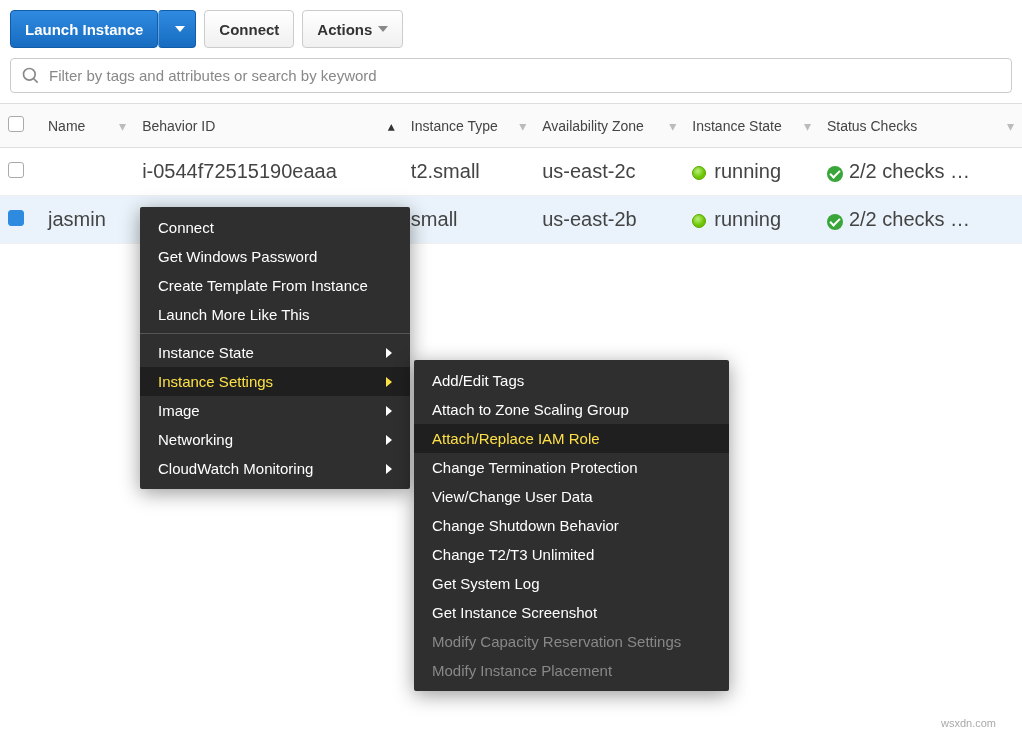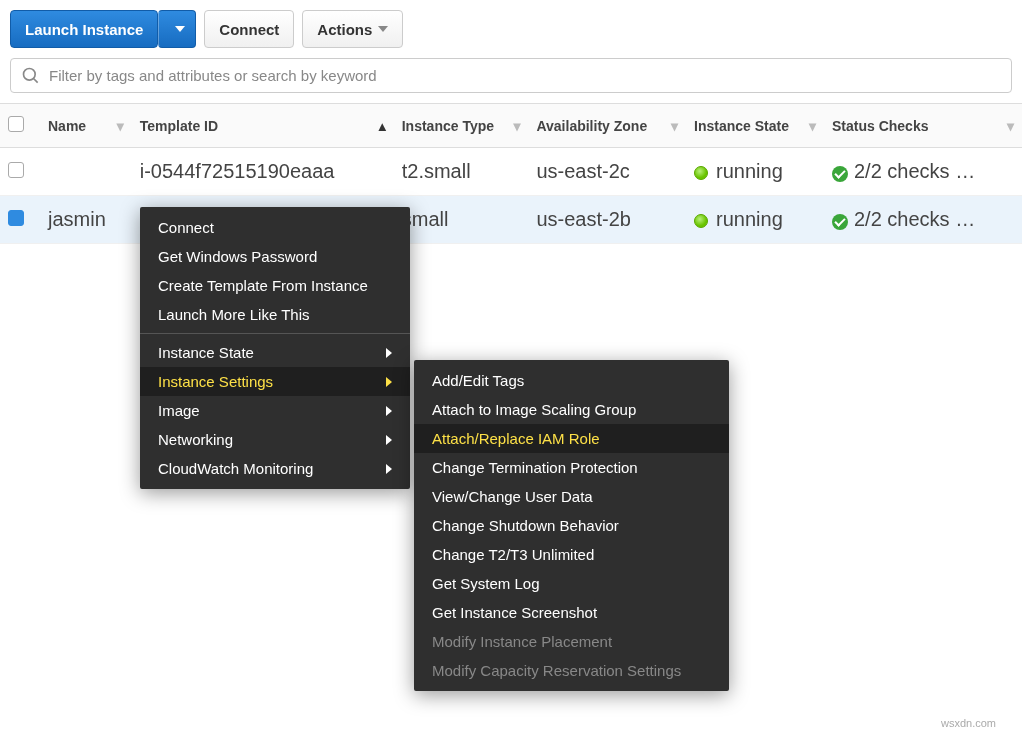--- a/index.html
+++ b/index.html
@@ -11,21 +11,21 @@
 .btn-primary-split { width: 38px; justify-content: center; background: linear-gradient(#2f8be0,#176cc1); border: 1px solid #115ca8; color:#fff; margin-left:-8px; border-left:1px solid rgba(255,255,255,.3);}
 .btn .caret, .btn-primary-split .caret { margin-left: 6px; }
 .caret { display:inline-block; width:0;height:0;border-left:5px solid transparent;border-right:5px solid transparent;border-top:6px solid currentColor; }
 
 .filter-wrap { margin: 0 10px 10px; border:1px solid #ccc; border-radius:4px; height:35px; display:flex; align-items:center; padding:0 10px; color:#888; }
 .filter-wrap svg { margin-right:8px; flex-shrink:0; }
 .filter-input { border:none; outline:none; font-size:15px; flex:1; color:#333; }
 .filter-input::placeholder { color:#888; }
 
 table { width:100%; border-collapse: collapse; }
-th { text-align:left; font-weight:bold; color:#444; padding:12px 8px; border-top:1px solid #ddd; border-bottom:1px solid #ddd; font-size:14px; position:relative; background:#fafafa; }
+th { text-align:left; font-weight:normal; color:#444; padding:12px 8px; border-top:1px solid #ddd; border-bottom:1px solid #ddd; font-size:14px; position:relative; background:#fafafa; }
 th .sort { color:#bbb; position:absolute; right:8px;}
 th .sort.active { color:#333; }
 td { padding:12px 8px; border-bottom:1px solid #f0f0f0; font-size:20px; color:#444; }
 tr.selected td { background:#eaf3fb; }
 .checkbox { width:16px;height:16px;border:1px solid #aaa;border-radius:3px; display:inline-block; background:#fff;}
 .checkbox.checked { background:#2f8be0; border-color:#2f8be0; position:relative;}
 .status-dot { width:14px;height:14px;border-radius:50%; display:inline-block; vertical-align:middle; margin-right:8px;}
 .status-dot.green { background: radial-gradient(circle at 40% 35%, #b8f07a, #6ac400 60%); border:1px solid #5aa800;}
 .check-icon { width:16px;height:16px;border-radius:50%; background:#3aa63a; display:inline-flex; align-items:center; justify-content:center; margin-right:6px;}
 .check-icon::after { content:""; width:4px;height:8px;border:solid #fff; border-width:0 2px 2px 0; transform:rotate(45deg); margin-bottom:2px;}
@@ -64,21 +64,21 @@
       <line x1="20" y1="20" x2="15" y2="15"></line>
     </svg>
   <input class="filter-input" placeholder="Filter by tags and attributes or search by keyword" style="">
 </div>
 
 <table>
   <thead>
     <tr>
       <th style="width:40px"><span class="checkbox"></span></th>
       <th><span>Name</span><span class="sort">▾</span></th>
-      <th><span>Template ID</span><span class="sort active">▴</span></th>
+      <th><span>Behavior ID</span><span class="sort active">▴</span></th>
       <th><span>Instance Type</span><span class="sort">▾</span></th>
       <th><span>Availability Zone</span><span class="sort">▾</span></th>
       <th><span>Instance State</span><span class="sort">▾</span></th>
       <th><span>Status Checks</span><span class="sort">▾</span></th>
     </tr>
   </thead>
   <tbody id="tbody">
       <tr>
     <td><span class="checkbox "></span></td>
     <td></td>
@@ -128,26 +128,26 @@
       <div class="item">
         <span>CloudWatch Monitoring</span>
         <span class="submenu-arrow"></span>
       </div>
     </div>
 </div>
 
 <div class="context-menu" style="left:414px; top:360px; min-width:315px;">
   <div id="cm-sub">
       <div class="item">Add/Edit Tags</div>
-      <div class="item">Attach to Image Scaling Group</div>
+      <div class="item">Attach to Zone Scaling Group</div>
       <div class="item hovered">Attach/Replace IAM Role</div>
       <div class="item">Change Termination Protection</div>
       <div class="item">View/Change User Data</div>
       <div class="item">Change Shutdown Behavior</div>
       <div class="item">Change T2/T3 Unlimited</div>
       <div class="item">Get System Log</div>
       <div class="item">Get Instance Screenshot</div>
+      <div class="item disabled">Modify Capacity Reservation Settings</div>
       <div class="item disabled">Modify Instance Placement</div>
-      <div class="item disabled">Modify Capacity Reservation Settings</div>
     </div>
 </div>
 
 <div class="watermark">wsxdn.com</div>
 
 </body></html>

